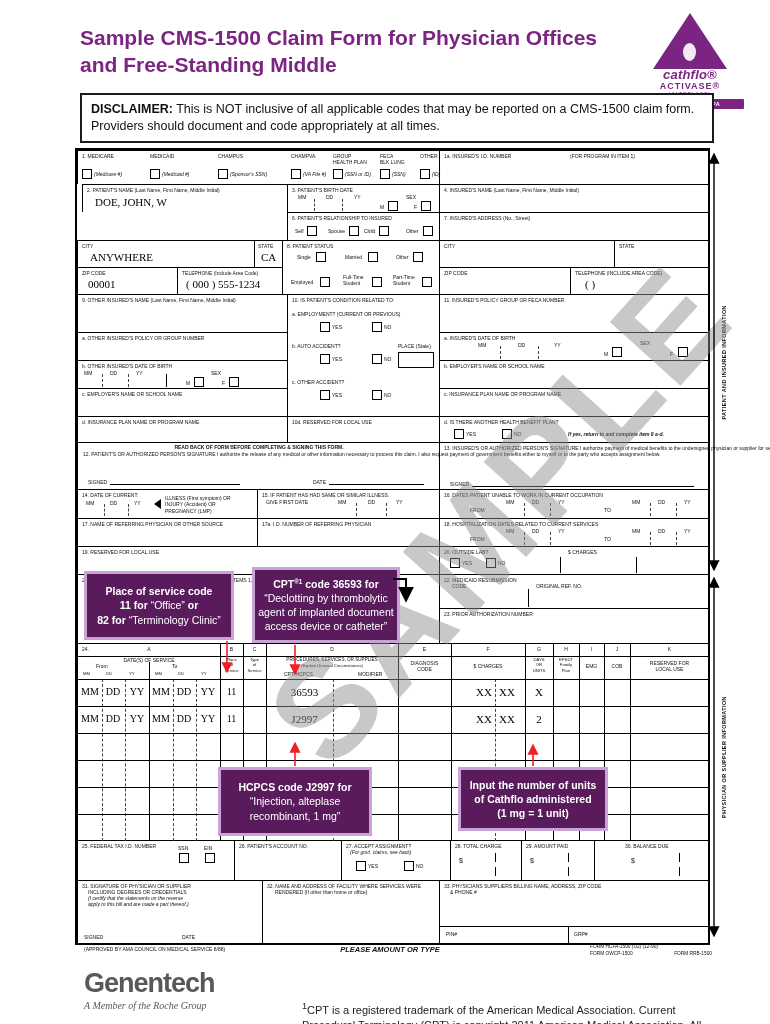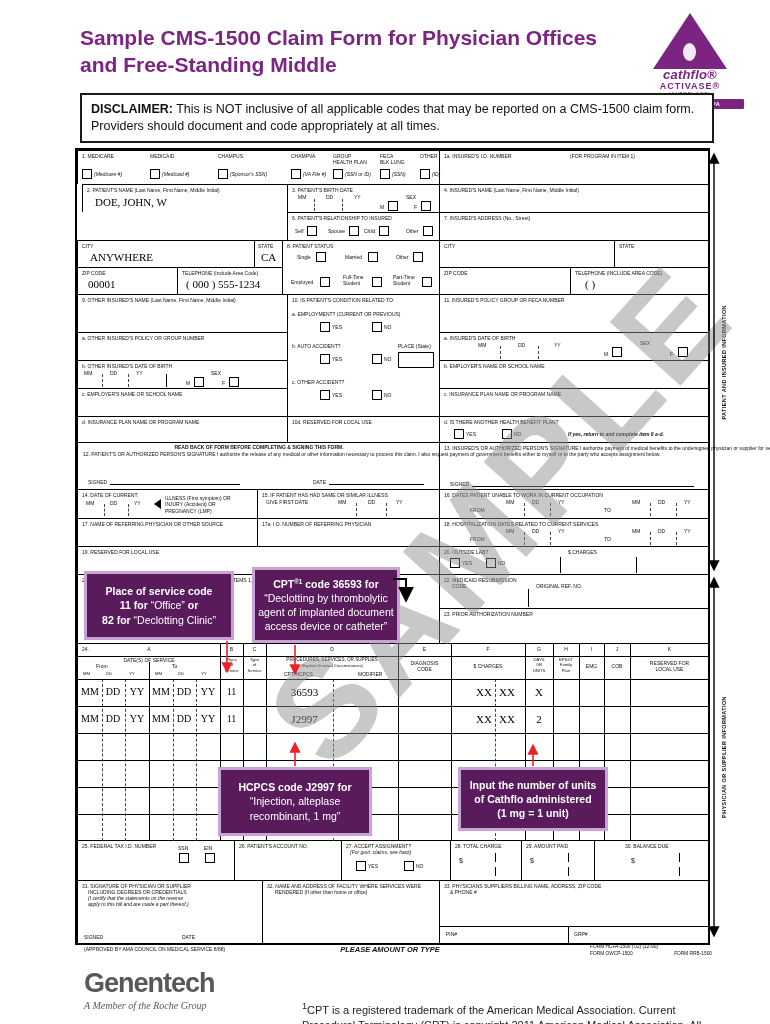--- a/index.html
+++ b/index.html
@@ -517,21 +517,21 @@
       <span class="val" style="width: 28px; display: block; text-align: center; left: 447px; top: 70px;">2</span>
     </div>
   </div>
 
 <div id="watermark">SAMPLE</div>
 
 <div id="callouts">
     <div class="callout" style="left: 84px; top: 571px; width: 150px; height: 69px;">
       <div class="cl-line"><span class="b">Place of service code</span></div>
       <div class="cl-line"><span class="b">11 for </span><span>“Office”</span><span class="b"> or</span></div>
-      <div class="cl-line"><span class="b">82 for </span><span>“Declotting Clinic”</span></div>
+      <div class="cl-line"><span class="b">82 for </span><span>“Terminology Clinic”</span></div>
     </div>
     <div class="callout" style="left: 252px; top: 567px; width: 148px; height: 76px;">
       <div class="cl-line"><span class="b">CPT</span><span class="b sup">®1</span><span class="b"> code 36593 for</span></div>
       <div class="cl-line"><span>“Declotting by thrombolytic</span></div>
       <div class="cl-line"><span>agent of implanted document</span></div>
       <div class="cl-line"><span>access device or catheter”</span></div>
     </div>
     <div class="callout" style="left: 218px; top: 767px; width: 154px; height: 69px;">
       <div class="cl-line"><span class="b">HCPCS code J2997 for</span></div>
       <div class="cl-line"><span>“Injection, alteplase</span></div>

